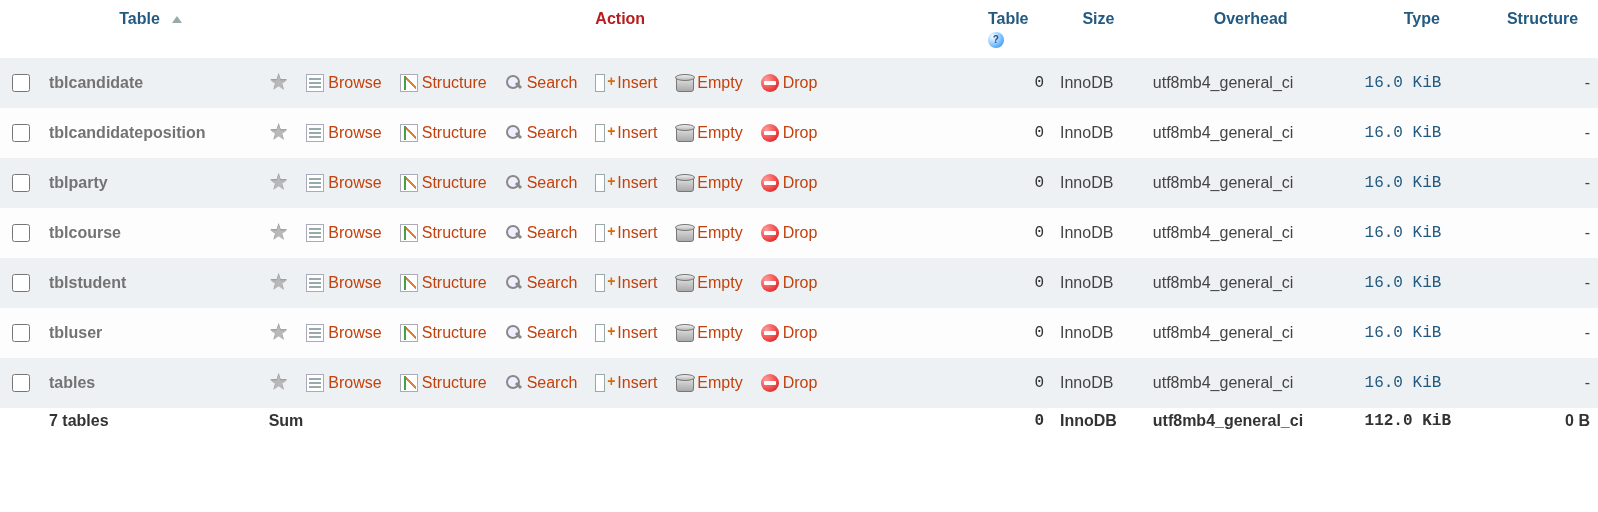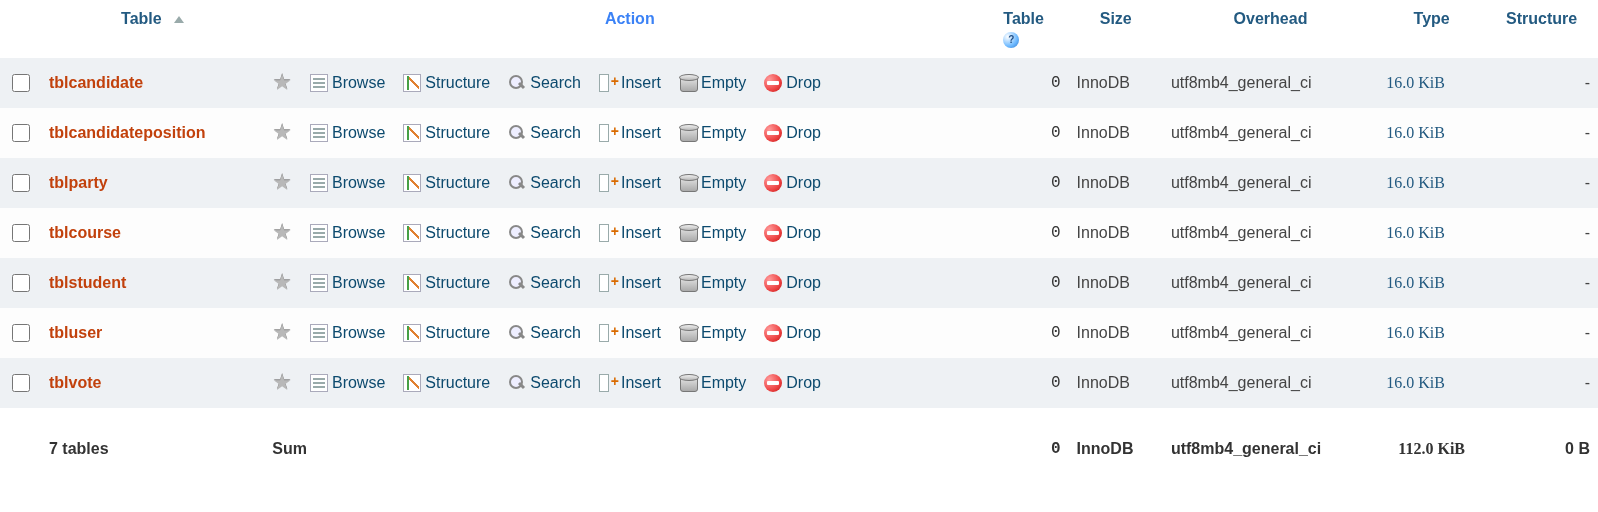--- a/index.html
+++ b/index.html
@@ -15,21 +15,21 @@
   table { border-collapse: collapse; width: 100%; }
   th {
     text-align: center;
     font-weight: bold;
     color: #235a81;
     padding: 10px 8px;
     background: #fff;
     vertical-align: top;
     white-space: nowrap;
   }
-  th.action { color: #3b82f6; }
+  th.action { color: #b91c1c; }
   th .hint-icon {
     display: inline-block;
     width: 16px; height: 16px;
     border-radius: 50%;
     background: radial-gradient(circle at 30% 30%, #fff, #6db9ff 60%, #2b74c9);
     color: #215088;
     font-size: 10px;
     line-height: 16px;
     text-align: center;
     font-weight: bold;
@@ -49,31 +49,31 @@
   td {
     padding: 12px 8px;
     vertical-align: middle;
     white-space: nowrap;
   }
   td.chk { width: 40px; text-align: center; }
   input[type=checkbox] {
     width: 18px; height: 18px;
     accent-color: #235a81;
   }
-  a.link { color: #c2410c; font-weight: bold; text-decoration: none; }
+  a.link { color: #737373; font-weight: bold; text-decoration: none; }
   .star {
     font-size: 22px;
     color: #b8b8b8;
     text-shadow: 0 -1px 0 #888;
     cursor: pointer;
     display: inline-block;
   }
   .actions { display: flex; gap: 18px; align-items: center; }
   .action-link {
-    color: #0c4a6e;
+    color: #c2410c;
     text-decoration: none;
     display: inline-flex;
     align-items: center;
     gap: 4px;
     cursor: pointer;
     text-align: center;
   }
   
   .ico { display: inline-block; width: 18px; height: 18px; position: relative; flex-shrink:0; }
   .ico-browse { border:1px solid #aab; background:#fff; }
@@ -87,23 +87,23 @@
   .ico-search::before{content:"";position:absolute;left:1px;top:1px;width:10px;height:10px;border:2px solid #888;border-radius:50%;background:#eef;}
   .ico-search::after{content:"";position:absolute;left:10px;top:10px;width:7px;height:3px;background:#888;transform:rotate(45deg);}
   .ico-insert::before{content:"";position:absolute;left:0;top:0;width:8px;height:16px;border:1px solid #9aa;background:#fff;}
   .ico-insert::after{content:"+";position:absolute;right:-2px;top:-1px;color:#d96a00;font-weight:bold;font-size:14px;}
   .ico-empty { }
   .ico-empty::before{content:"";position:absolute;left:1px;top:4px;width:16px;height:12px;border:1px solid #777;border-radius:0 0 3px 3px;background:linear-gradient(#ddd,#aaa);}
   .ico-empty::after{content:"";position:absolute;left:0;top:0;width:18px;height:5px;border-radius:50%;background:linear-gradient(#eee,#bbb);border:1px solid #777;}
   .ico-drop { width:18px;height:18px;border-radius:50%;background:radial-gradient(circle at 30% 30%,#ff9a9a,#e44 60%,#b11);position:relative; }
   .ico-drop::before{content:"";position:absolute;left:3px;top:7px;width:12px;height:4px;background:#fff;border-radius:1px;}
   .num  { font-family: "Courier New", monospace; text-align: right; color:#333; }
-  .size { font-family: Liberation Serif, serif; color:#235a81; }
+  .size { font-family: Liberation Mono, monospace; color:#235a81; }
   .overhead { text-align: right; }
-  tr.sum td { font-weight: bold; padding-top:32px; padding-bottom:14px; }
+  tr.sum td { font-weight: bold; padding-top:4px; padding-bottom:14px; }
   tr.sum .size, tr.sum .num, tr.sum td { color:#333; }
 </style>
 </head>
 <body>
 
 <table>
   <thead>
     <tr>
       <th class="chk"></th>
       <th>
@@ -345,21 +345,21 @@
           </div>
         </td>
         <td class="num">0</td>
         <td>InnoDB</td>
         <td>utf8mb4_general_ci</td>
         <td class="size">16.0 KiB</td>
         <td class="overhead">-</td>
       </tr>
       <tr class="data odd">
         <td class="chk"><input type="checkbox" style=""></td>
-        <td><a class="link">tblvote</a></td>
+        <td><a class="link">tables</a></td>
         <td>
           <div class="actions">
             <span class="star">★</span>
             <a class="action-link">
               <span class="ico ico-browse"></span>
               <span>Browse</span>
             </a>
             <a class="action-link">
               <span class="ico ico-structure"></span>
               <span>Structure</span>
@@ -390,17 +390,17 @@
       </tr>
     </tbody>
   <tfoot>
     <tr class="sum">
       <td></td>
       <td>7 tables</td>
       <td>Sum</td>
       <td class="num">0</td>
       <td>InnoDB</td>
       <td>utf8mb4_general_ci</td>
-      <td class="size" style="text-align:center">112.0 KiB</td>
+      <td class="size" style="text-align:left">112.0 KiB</td>
       <td class="overhead">0 B</td>
     </tr>
   </tfoot>
 </table>
 
 </body></html>

